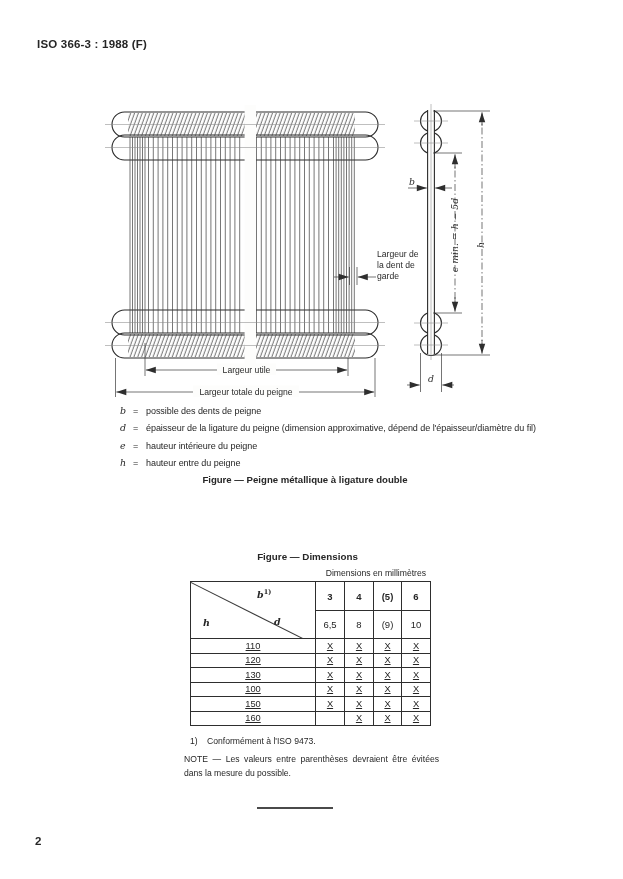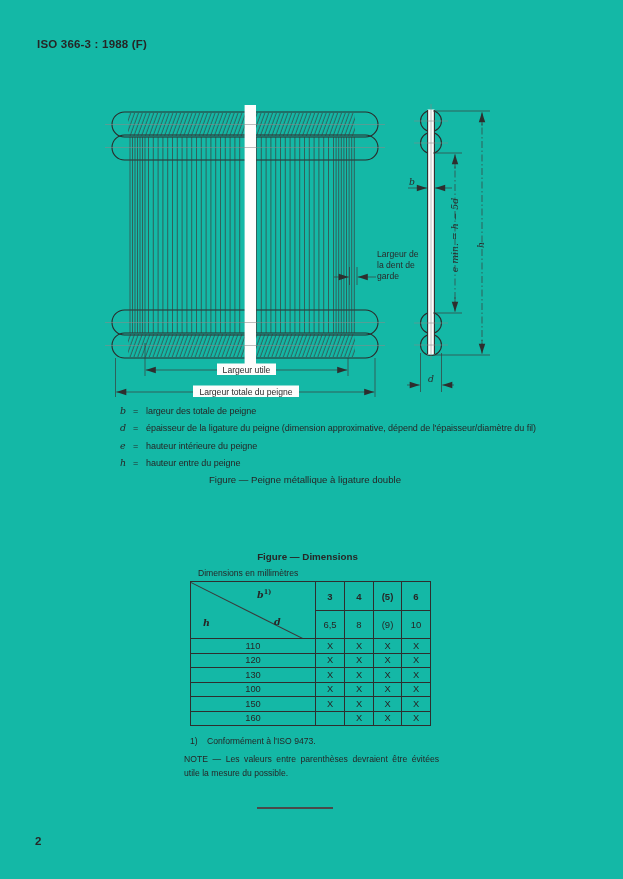--- a/index.html
+++ b/index.html
@@ -1,18 +1,18 @@
 <!DOCTYPE html>
 <html><head>
 <meta charset="utf-8">
 <style>
   html,body{margin:0;padding:0;background:#e8e8e8;}
   .page{
     position:relative; width:623px; height:879px; margin:0 auto;
-    background:#14b8a6; color:#262626; overflow:hidden;
+    background:#ffffff; color:#262626; overflow:hidden;
     font-family:"Liberation Sans", sans-serif;
   }
   .abs{position:absolute;}
   .hdr{left:37px; top:38px; font-weight:bold; font-size:11.5px; letter-spacing:.2px;}
   .pagenum{left:35px; top:835px; font-weight:bold; font-size:11.5px;}
 
   
   #fig{left:90px; top:95px;}
   #fig text{font-family:"Liberation Sans", sans-serif; font-size:8.6px; fill:#2a2a2a;}
   #fig text.var{font-family:"DejaVu Serif", serif; font-style:italic; font-size:9.3px;}
@@ -21,40 +21,40 @@
   .dim{stroke:#3a3a3a; stroke-width:.7; fill:none;}
   .dimdash{stroke:#3a3a3a; stroke-width:.7; fill:none; stroke-dasharray:7 2.5 1.5 2.5;}
   .tooth{stroke:#3c3c3c; stroke-width:.7;}
   .white{fill:#fdfdfc; stroke:none;}
 
   
   .legend{left:120px; top:405px; width:470px;}
   .leg-row{display:flex; align-items:baseline; height:17.4px; font-size:9px; letter-spacing:-.05px;}
   .leg-sym{width:13px; font-family:"DejaVu Serif", serif; font-style:italic; font-size:9.5px;}
   .leg-eq{width:13px;}
-  .caption{left:90px; top:474px; width:430px; text-align:center; font-weight:normal; font-size:9.6px;}
+  .caption{left:90px; top:474px; width:430px; text-align:center; font-weight:bold; font-size:9.6px;}
 
   
   .tbl-title{left:95px; top:551px; width:425px; text-align:center; font-weight:bold; font-size:9.8px;}
-  .tbl-units{left:198px; top:568px; width:240px; text-align:left; font-size:8.6px;}
+  .tbl-units{left:186px; top:568px; width:240px; text-align:right; font-size:8.6px;}
   table.dims{
     left:190px; top:581px; position:absolute; border-collapse:collapse;
     table-layout:fixed; font-size:9.5px; color:#262626;
   }
   table.dims td{border:1px solid #2e2e2e; text-align:center; padding:0; overflow:hidden;}
   td.corner{position:relative; width:123px;}
   .diag{position:absolute; left:0; top:0; width:130px; border-top:1px solid #3a3a3a;
         transform:rotate(26.6deg); transform-origin:0 0;}
   .c-b{position:absolute; left:66px; top:6px; font-family:"DejaVu Serif",serif; font-style:italic;}
   .c-b sup{font-size:6.5px; font-style:normal;}
   .c-d{position:absolute; left:83px; top:34px; font-family:"DejaVu Serif",serif; font-style:italic;}
   .c-h{position:absolute; left:12px; top:35px; font-family:"DejaVu Serif",serif; font-style:italic;}
   tr.h1 td{height:28px;font-weight:bold;}
   tr.h2 td{height:27px;}
-  tr.body td{height:13.5px; font-size:9.3px;}
+  tr.body td{height:13.5px; font-size:9.3px;text-decoration:underline;}
   td.rowh{padding-right:57px;}
   col.c0{width:125px;} col.cv{width:29px;} col.cv3{width:28px;}
 
   .footnote{left:190px; top:736px; display:flex; font-size:8.6px;}
   .fn-mark{width:17px;}
   .note{left:184px; top:753px; width:255px; font-size:8.6px; line-height:13.6px; text-align:justify;}
   .rule{left:257px; top:807px; width:76px; height:1.5px; background:#4a4a4a;}
 </style>
 </head>
 <body>
@@ -216,21 +216,21 @@
       <line class="dim" x1="317" y1="290" x2="329.7" y2="290" marker-end="url(#arr)"></line>
       <line class="dim" x1="364" y1="290" x2="352.3" y2="290" marker-end="url(#arr)"></line>
       <text class="var" x="341" y="286.5" text-anchor="middle">d</text>
     </g>
   </svg>
 
   <div class="abs legend">
     <div class="leg-row">
       <span class="leg-sym">b</span>
       <span class="leg-eq">=</span>
-      <span>largeur des totale de peigne</span>
+      <span>possible des dents de peigne</span>
     </div>
     <div class="leg-row">
       <span class="leg-sym">d</span>
       <span class="leg-eq">=</span>
       <span>épaisseur de la ligature du peigne (dimension approximative, dépend de l'épaisseur/diamètre du fil)</span>
     </div>
     <div class="leg-row">
       <span class="leg-sym">e</span>
       <span class="leg-eq">=</span>
       <span>hauteur intérieure du peigne</span>
@@ -317,19 +317,19 @@
         <td>X</td>
       </tr>
     </tbody>
   </table>
 
   <div class="abs footnote">
     <span class="fn-mark">1)</span>
     <span>Conformément à l'ISO 9473.</span>
   </div>
 
-  <div class="abs note">NOTE — Les valeurs entre parenthèses devraient être évitées utile la mesure du possible.</div>
+  <div class="abs note">NOTE — Les valeurs entre parenthèses devraient être évitées dans la mesure du possible.</div>
 
   <div class="abs rule"></div>
 
   <div class="abs pagenum">2</div>
 
 </div>
 
 </body></html>

